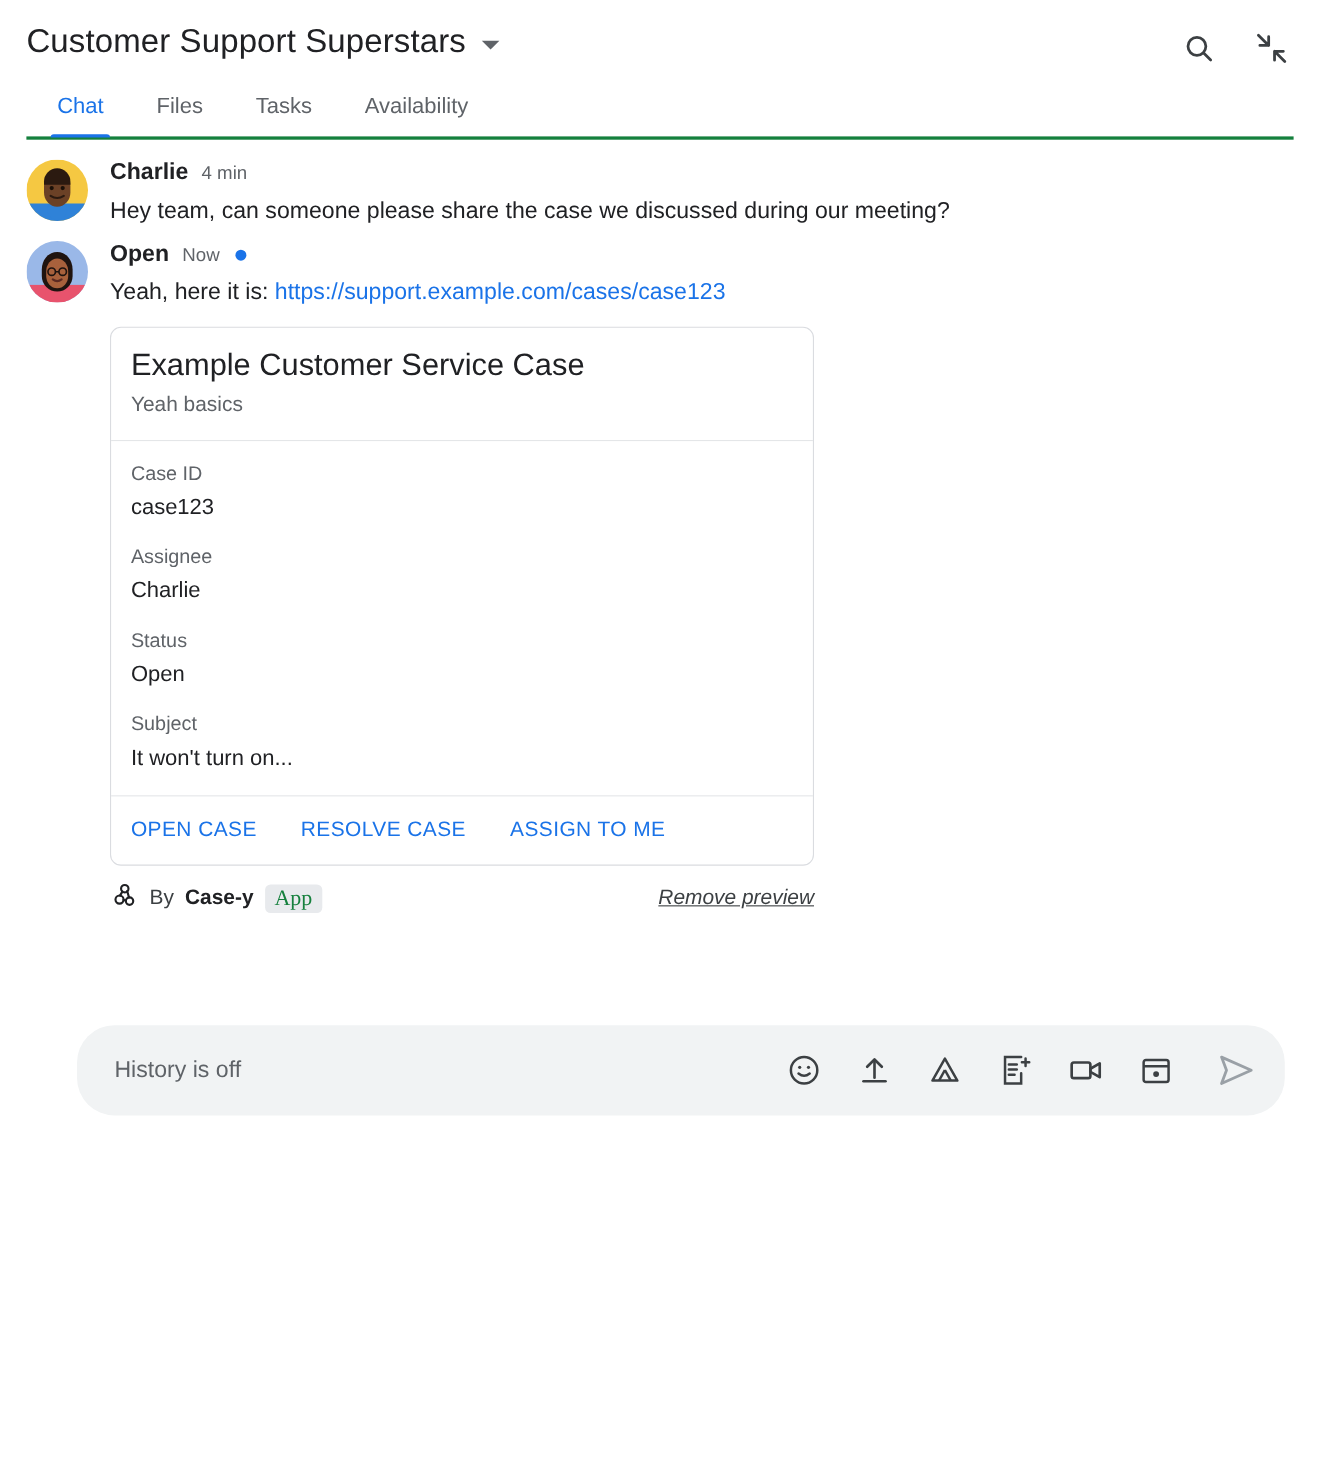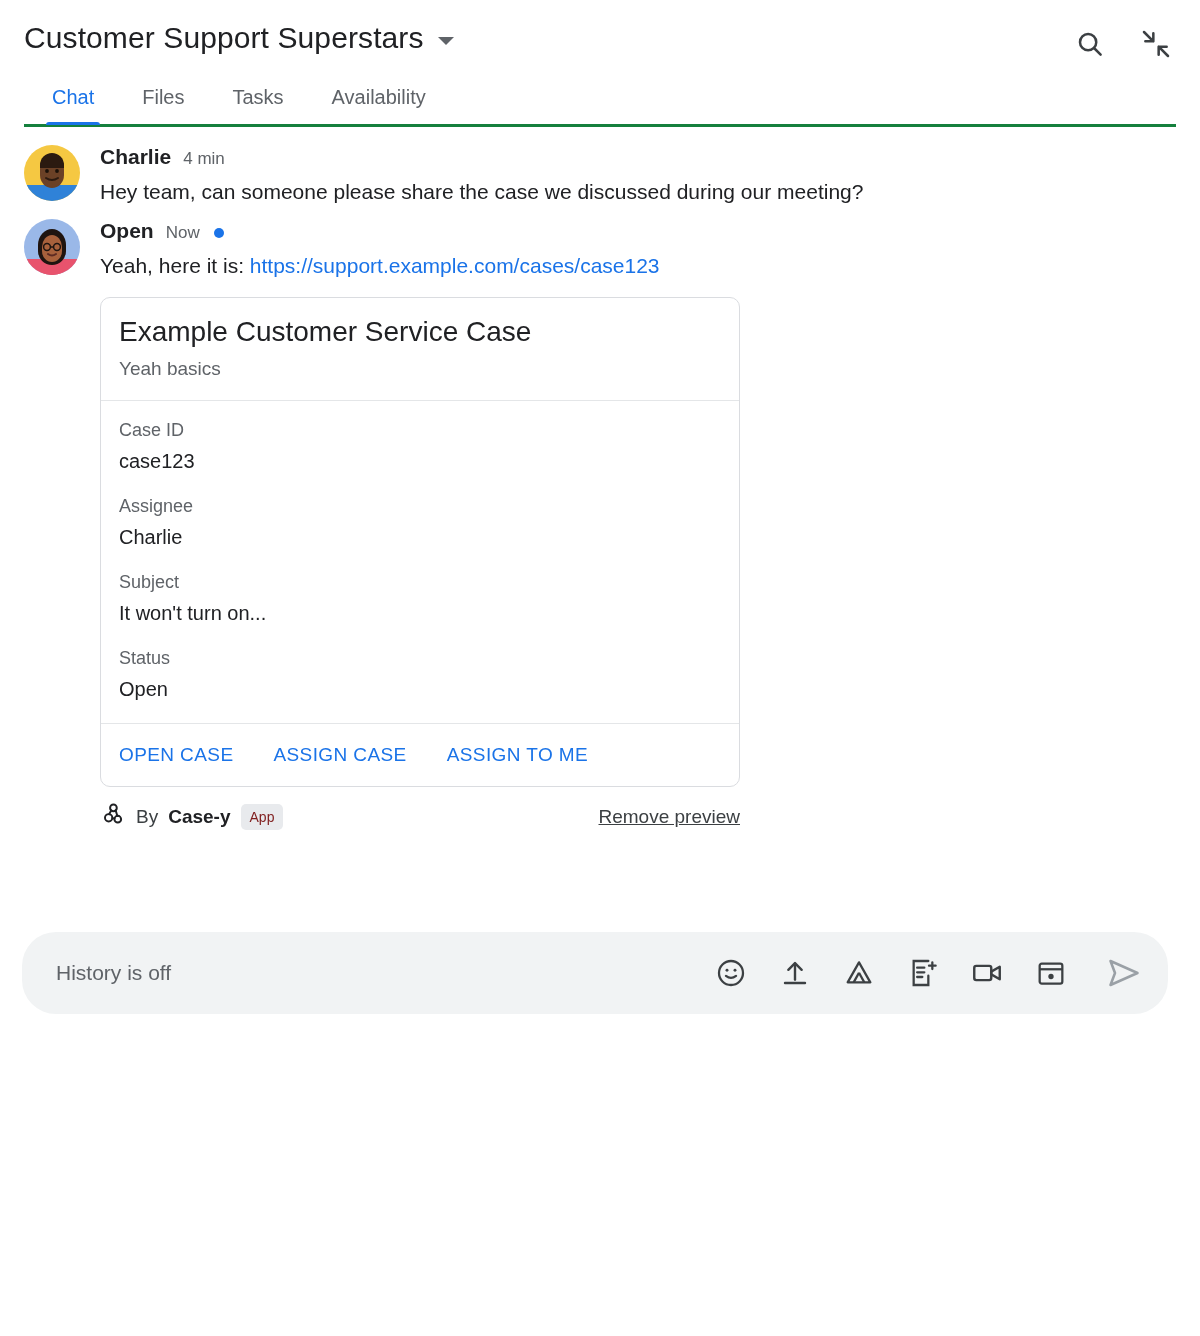--- a/index.html
+++ b/index.html
@@ -224,38 +224,41 @@
     display: flex;
     align-items: center;
     gap: 10px;
     font-size: 19px;
     color: #3c4043;
   }
   .attr-by { color: #3c4043; }
   .attr-name { font-weight: 700; color: #202124; }
   .app-chip {
     background: #e8eaed;
-    color: #7f1d1d;
-    font-size: 14px;
+    color: #15803d;
+    font-size: 20px;
     padding: 4px 9px;
     border-radius: 5px;
     line-height: 18px;
+    font-family: Liberation Serif, serif;
   }
   .attr-right {
     margin-left: auto;
     font-size: 19px;
     color: #3c4043;
     text-decoration: underline;
     cursor: pointer;
+    font-style: italic;
   }
 
   
   .composer-wrap {
     flex: 0 0 auto;
     padding: 16px 32px 42px 22px;
+    margin-left: 48px;
   }
   .composer {
     display: flex;
     align-items: center;
     background: #f1f3f4;
     border-radius: 34px;
     height: 82px;
     padding: 0 22px;
     gap: 14px;
   }
@@ -379,31 +382,31 @@
           <div class="card-fields">
             <div class="field">
               <div class="field-label">Case ID</div>
               <div class="field-value">case123</div>
             </div>
             <div class="field">
               <div class="field-label">Assignee</div>
               <div class="field-value">Charlie</div>
             </div>
             <div class="field">
+              <div class="field-label">Status</div>
+              <div class="field-value">Open</div>
+            </div>
+            <div class="field">
               <div class="field-label">Subject</div>
               <div class="field-value">It won't turn on...</div>
-            </div>
-            <div class="field">
-              <div class="field-label">Status</div>
-              <div class="field-value">Open</div>
             </div>
           </div>
           <div class="card-actions">
             <div class="card-action">OPEN CASE</div>
-            <div class="card-action">ASSIGN CASE</div>
+            <div class="card-action">RESOLVE CASE</div>
             <div class="card-action">ASSIGN TO ME</div>
           </div>
         </div>
 
         <div class="attribution">
           <div class="attr-left">
             <span>
               <svg width="26" height="26" viewBox="0 0 24 24" fill="none" stroke="#202124" stroke-width="1.8" stroke-linecap="round">
                 <circle cx="8" cy="15.5" r="3.4"></circle>
                 <circle cx="16.4" cy="16.8" r="3.1"></circle>

